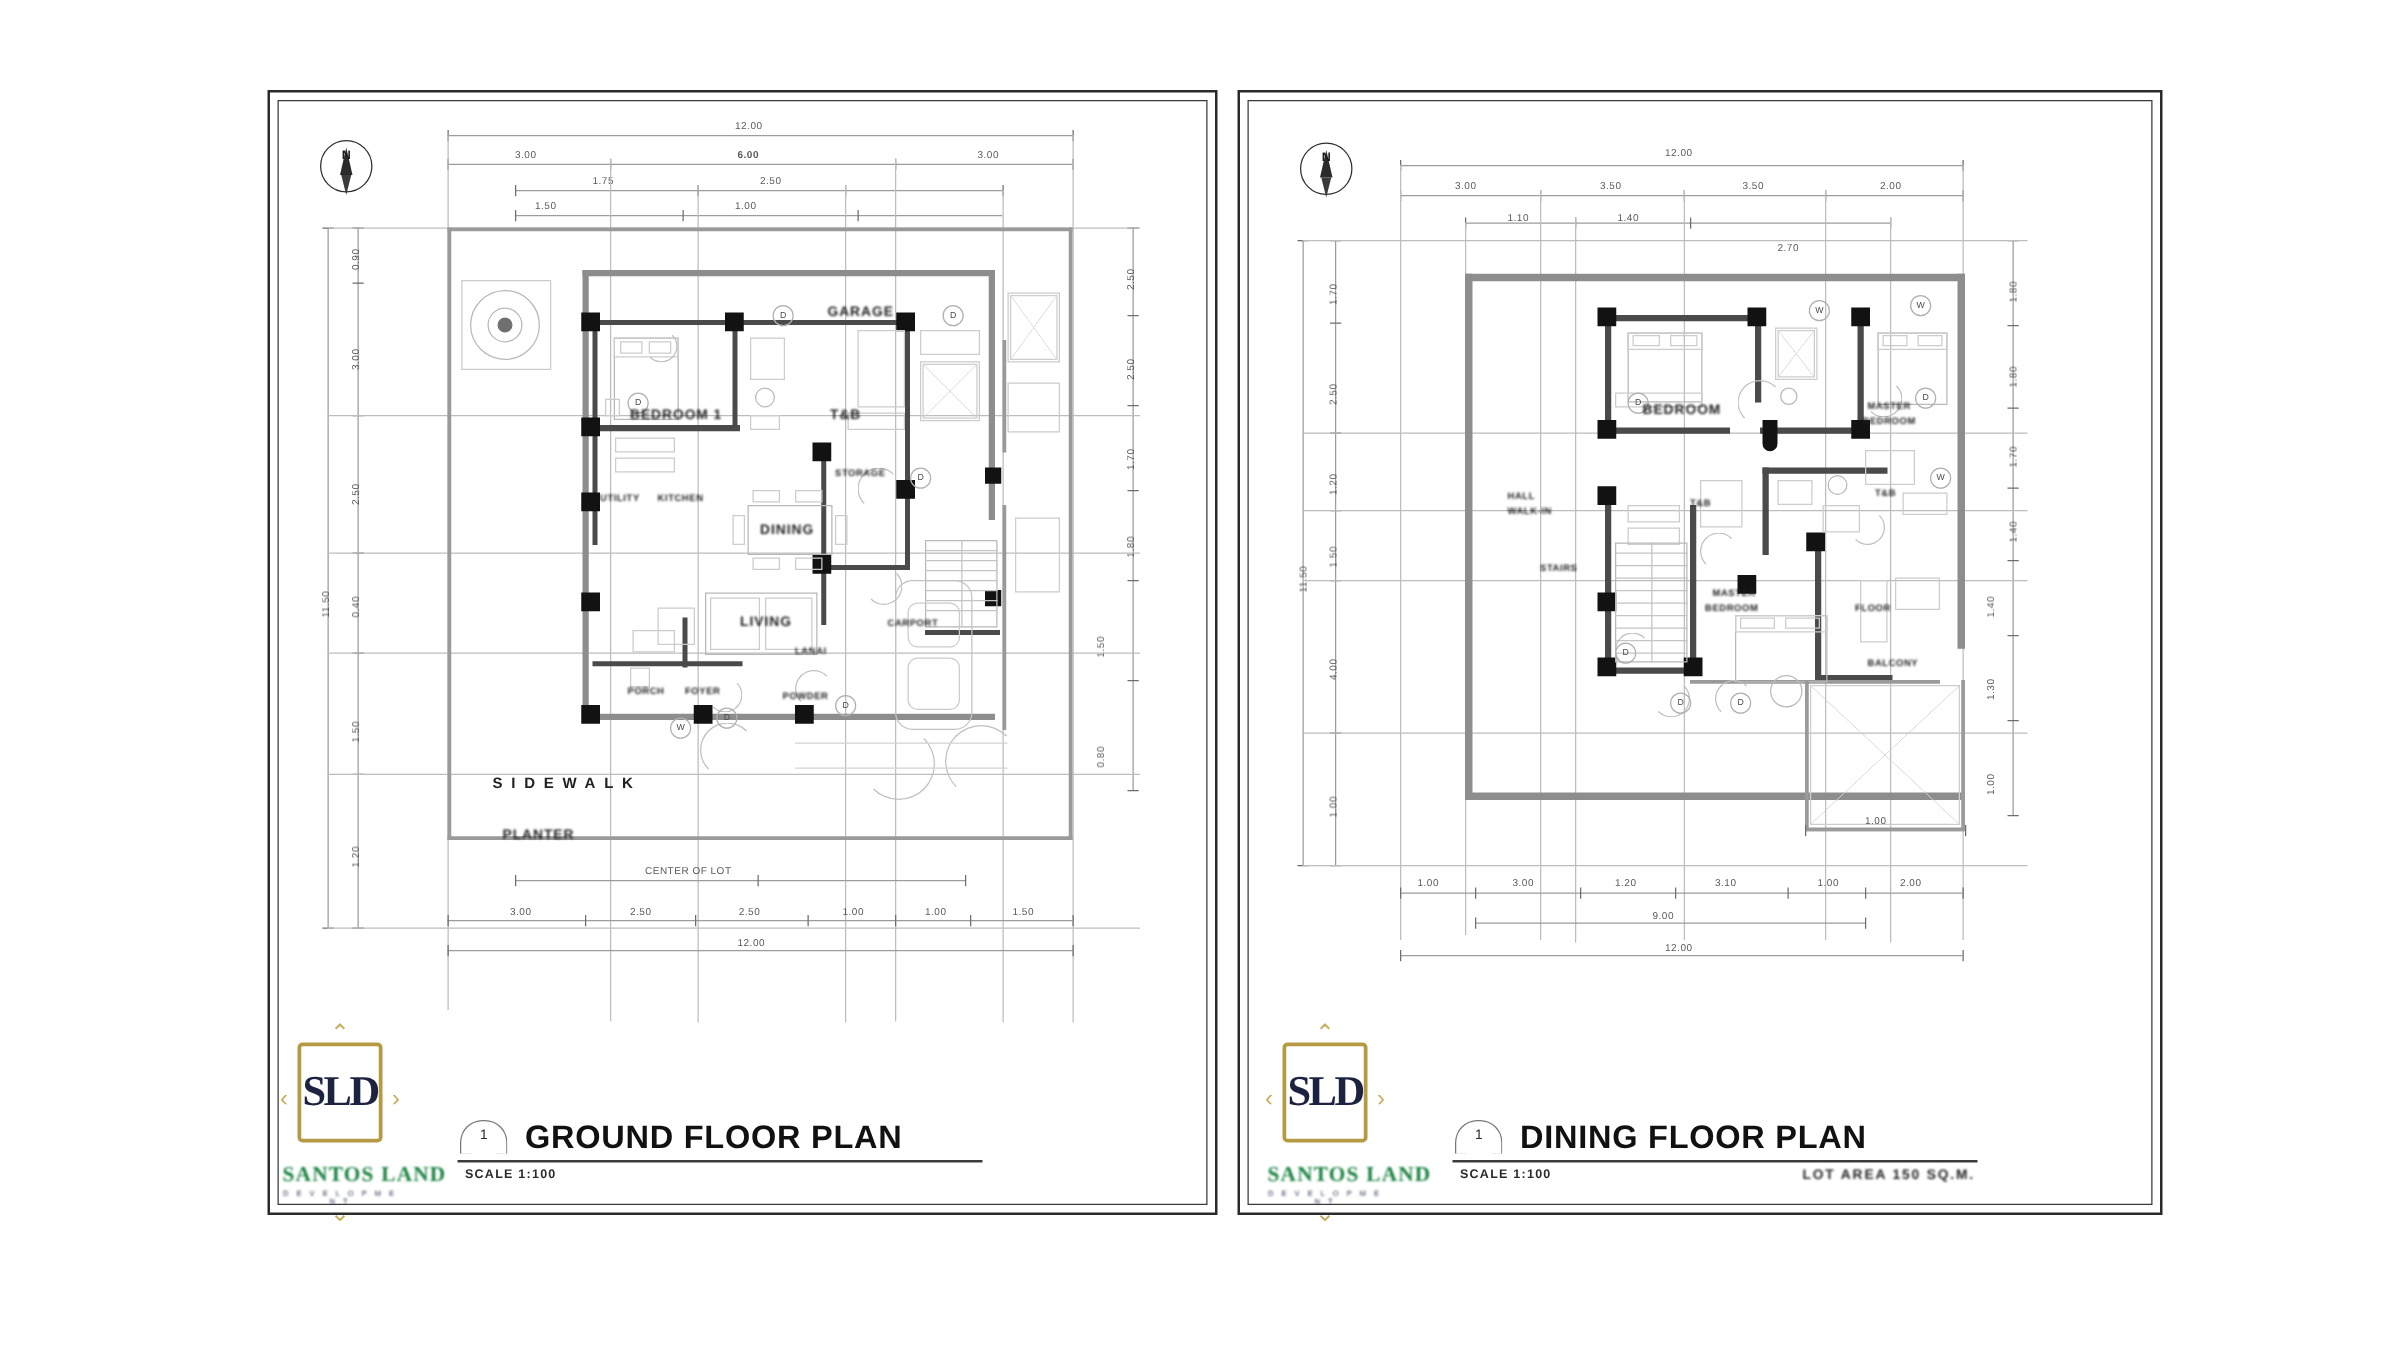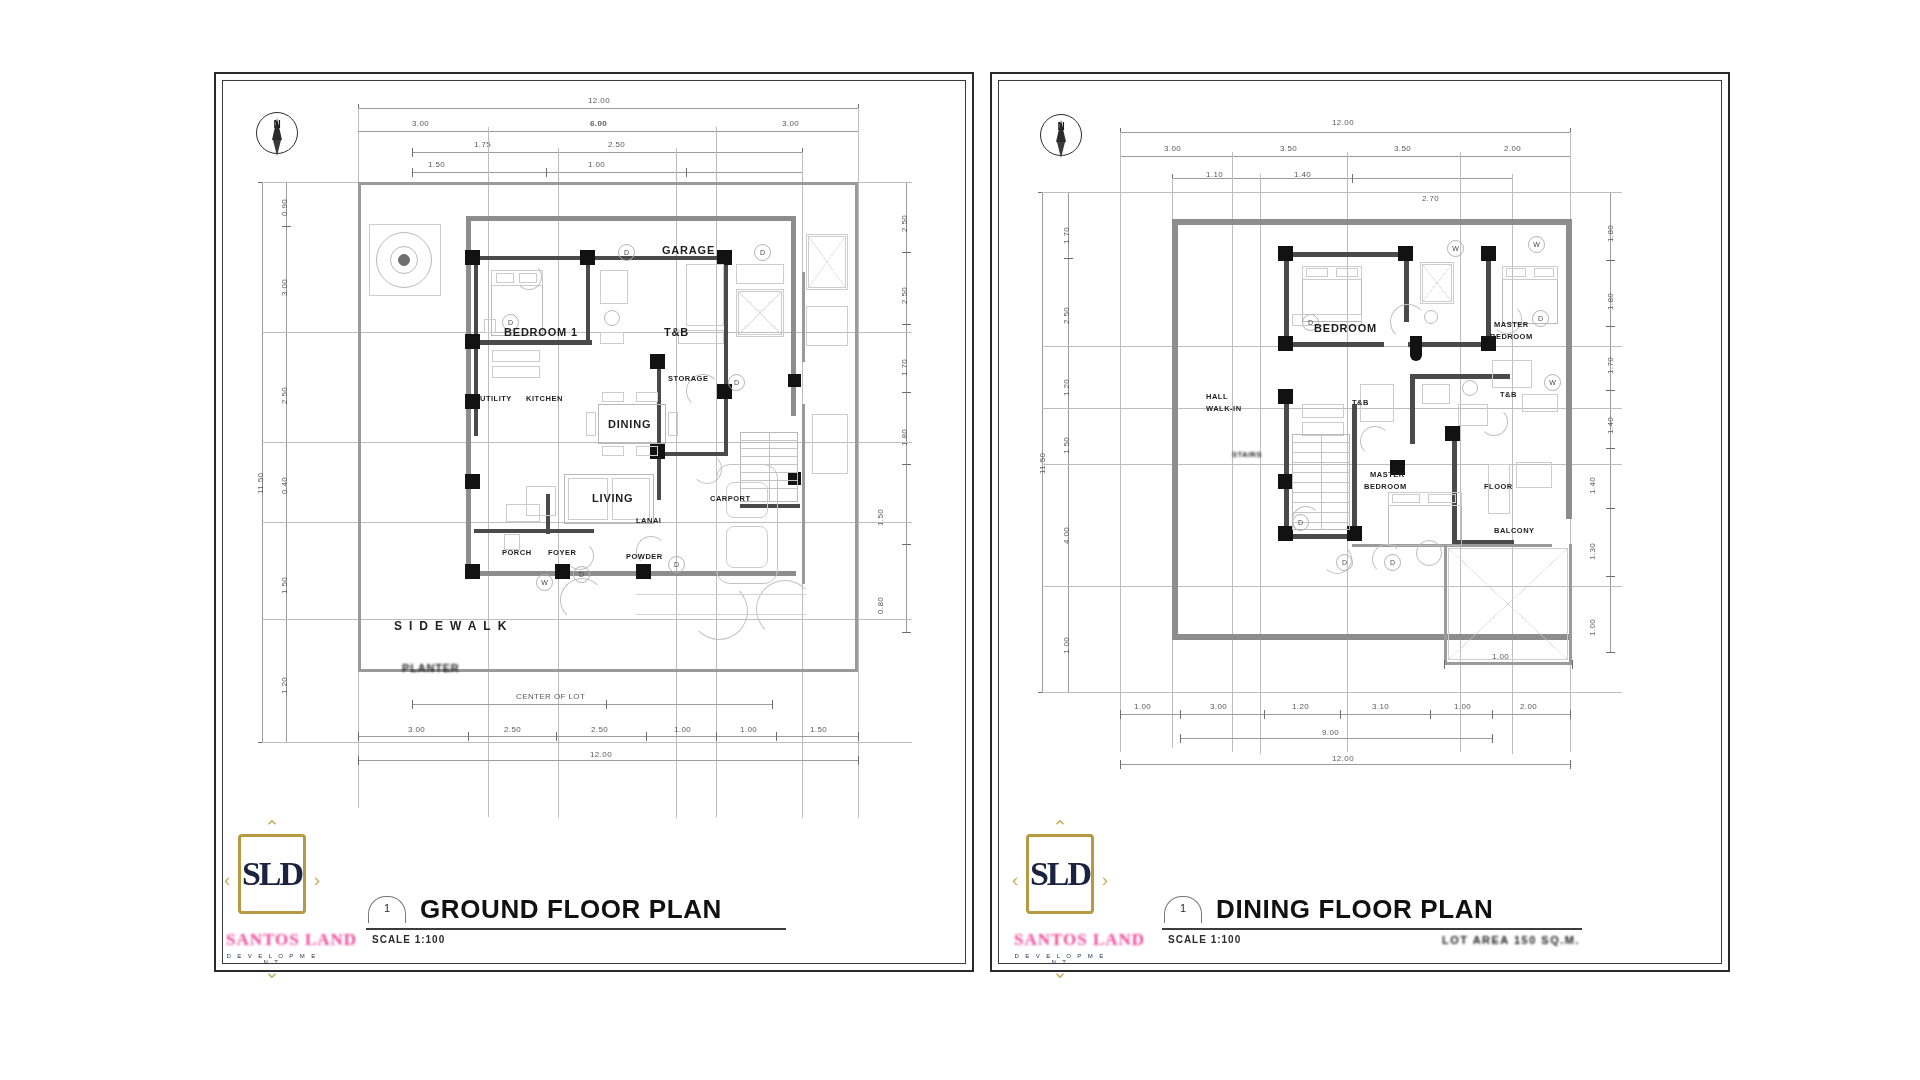--- a/index.html
+++ b/index.html
@@ -77,21 +77,21 @@
   
   .logo{position:absolute;width:92px;}
   .logo .mark{position:relative;width:62px;height:74px;margin:0 auto;border:3px solid #b69a43;border-radius:4px;
         background:#ffffff;display:flex;align-items:center;justify-content:center;}
   .logo .mark .mono{font-family:"Liberation Serif",serif;font-weight:700;font-size:34px;color:#1b2340;letter-spacing:-2px;
         filter:blur(.35px);}
   .logo .chev{position:absolute;font-size:19px;color:#c7ae5f;line-height:1;}
   .logo .cl{left:-2px;top:36px;} .logo .cr{right:-2px;top:36px;}
   .logo .ct{left:50%;transform:translateX(-50%);top:-16px;} .logo .cb{left:50%;transform:translateX(-50%);bottom:-16px;}
   .logo .lname{margin-top:16px;text-align:left;font-family:"Liberation Serif",serif;font-weight:700;
-        font-size:17px;letter-spacing:1px;color:#ec4899;filter:blur(.8px);white-space:nowrap;}
+        font-size:17px;letter-spacing:1px;color:#15803d;filter:blur(.8px);white-space:nowrap;}
   .logo .lsub{margin-top:3px;text-align:center;font-size:6px;letter-spacing:2.4px;color:#2a3352;filter:blur(.7px);}
 
   .car{position:absolute;border:1px solid #c3c3c3;border-radius:14px;box-sizing:border-box;}
   .stair-step{position:absolute;height:1px;background:#c4c4c4;}
   .stair-stepV{position:absolute;width:1px;background:#c4c4c4;}
   .bigX{position:absolute;border:1px solid #cdcdcd;box-sizing:border-box;}
   .bigX:before,.bigX:after{content:"";position:absolute;left:0;top:0;width:100%;height:100%;
        background:linear-gradient(to top right,transparent calc(50% - .5px),#d4d4d4 50%,transparent calc(50% + .5px));}
   .bigX:after{background:linear-gradient(to bottom right,transparent calc(50% - .5px),#d4d4d4 50%,transparent calc(50% + .5px));}
   .bubble{position:absolute;width:15px;height:15px;border:1px solid #b0b0b0;border-radius:50%;

